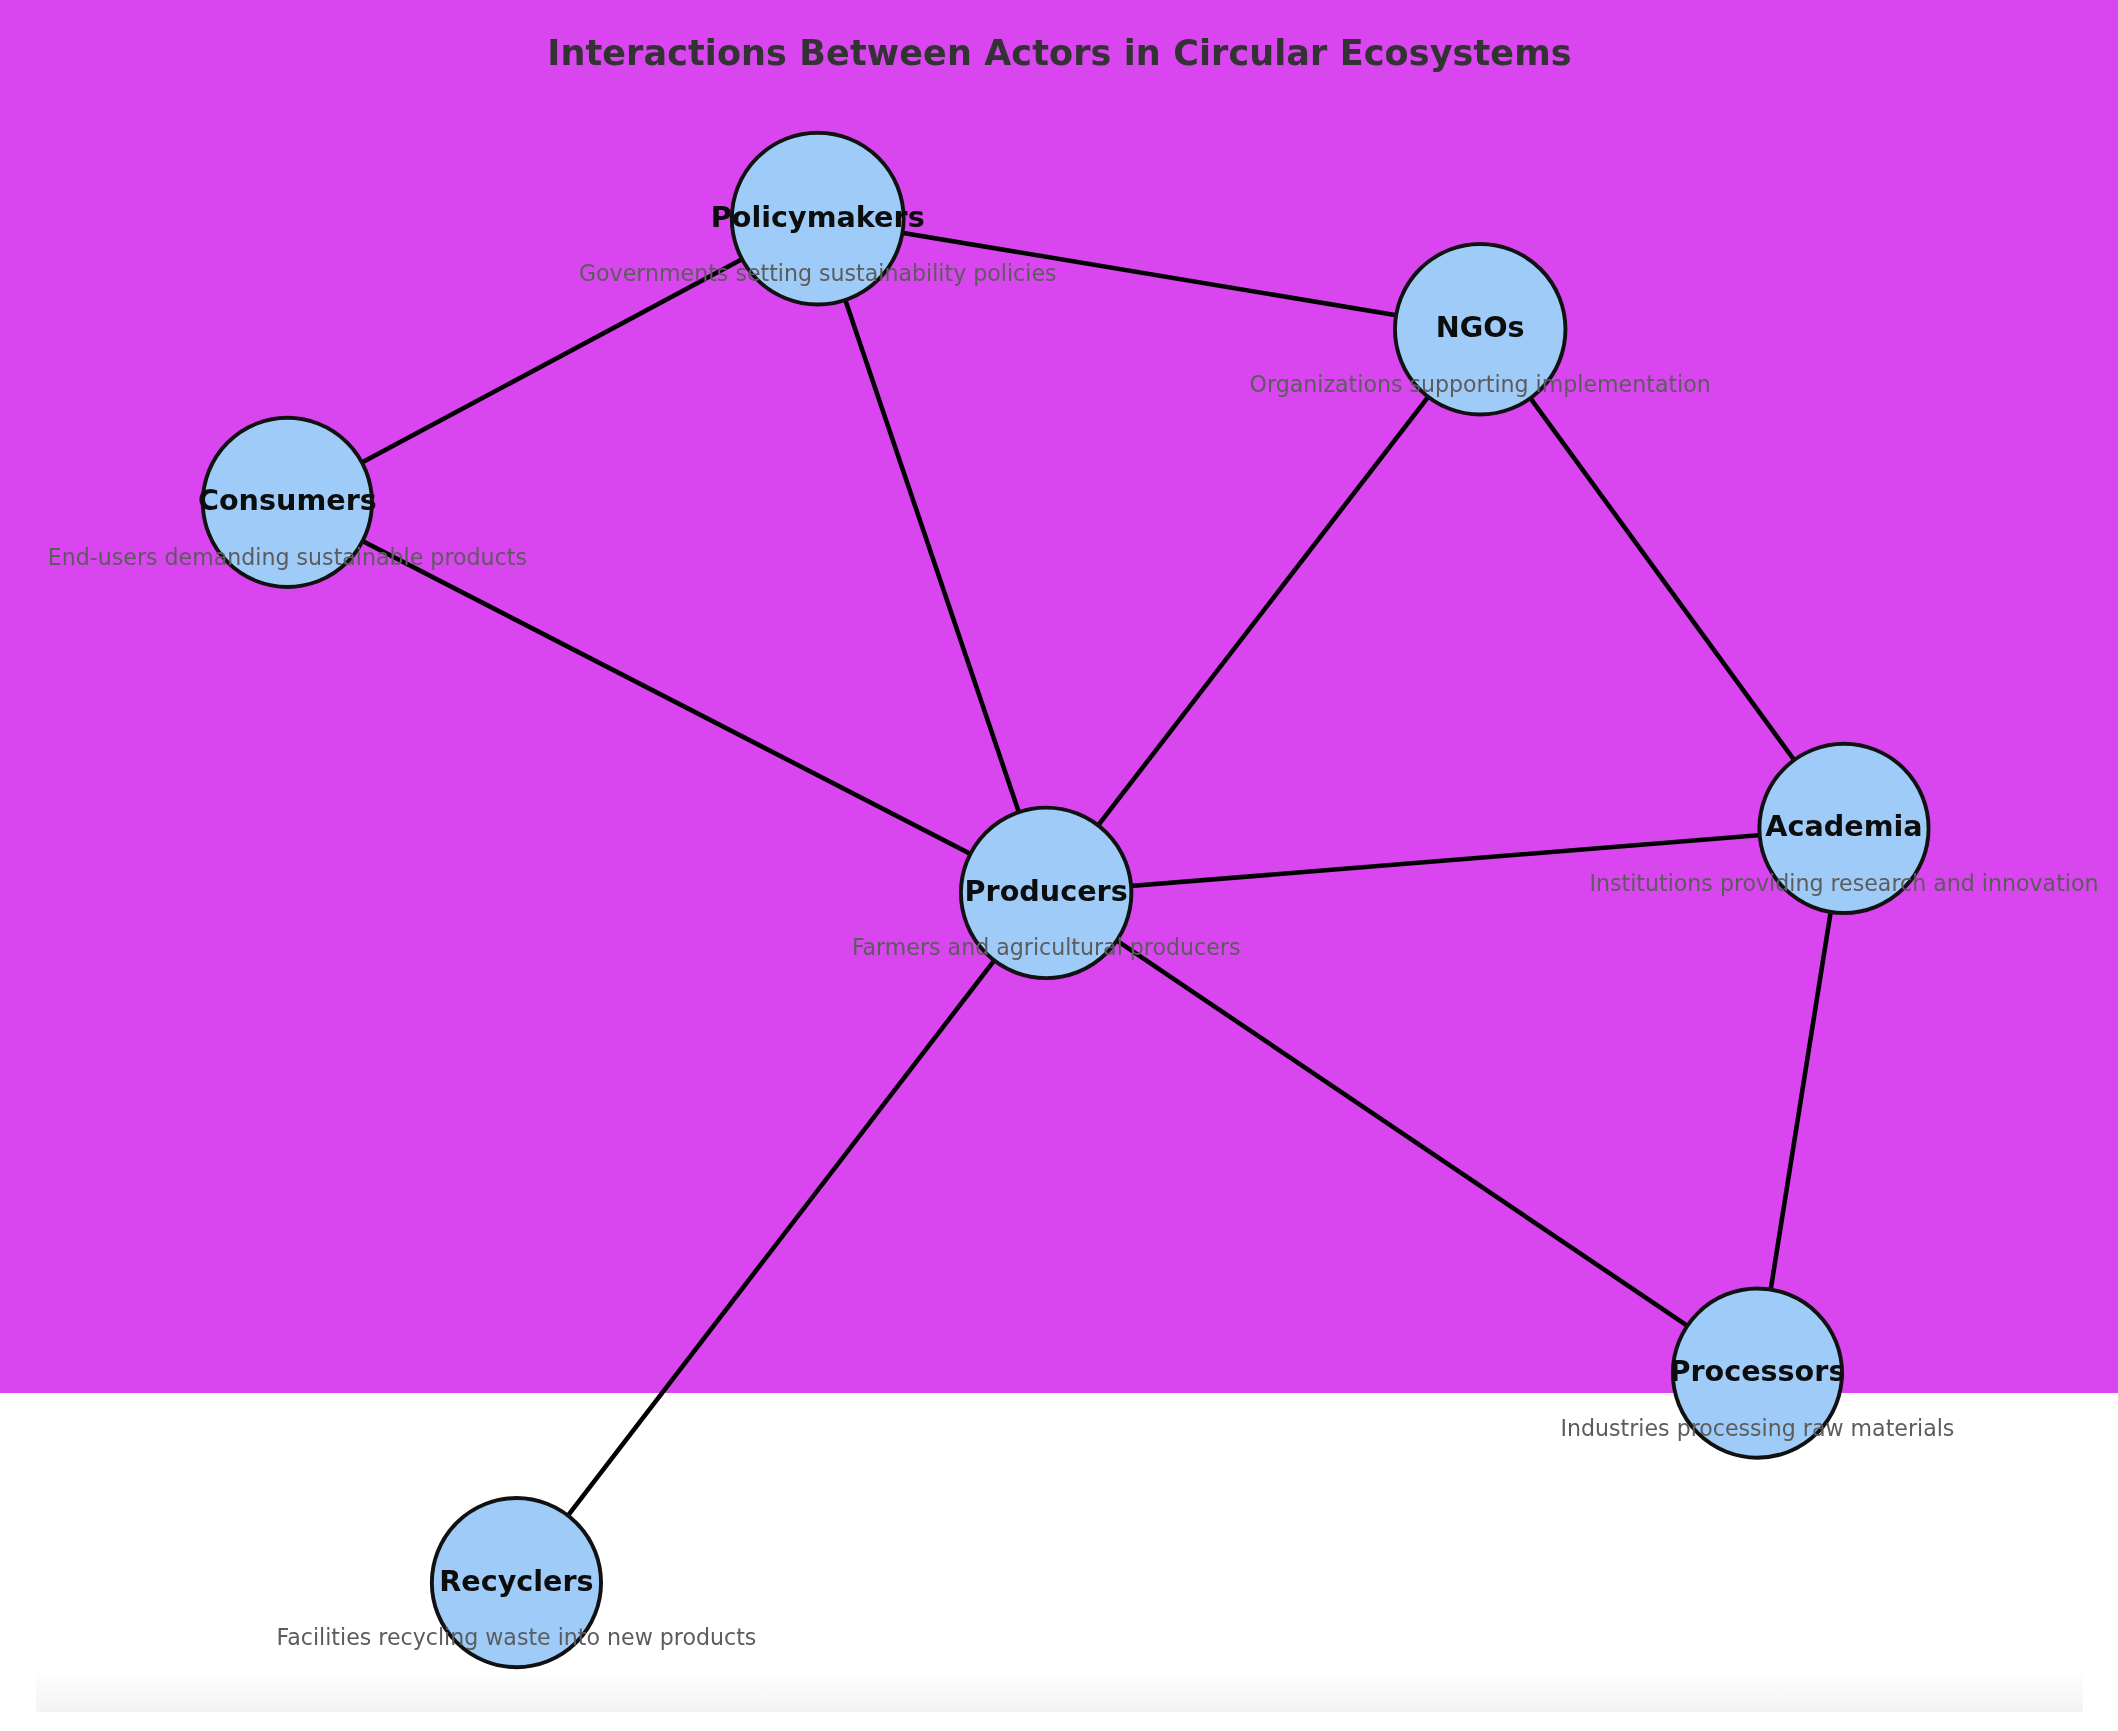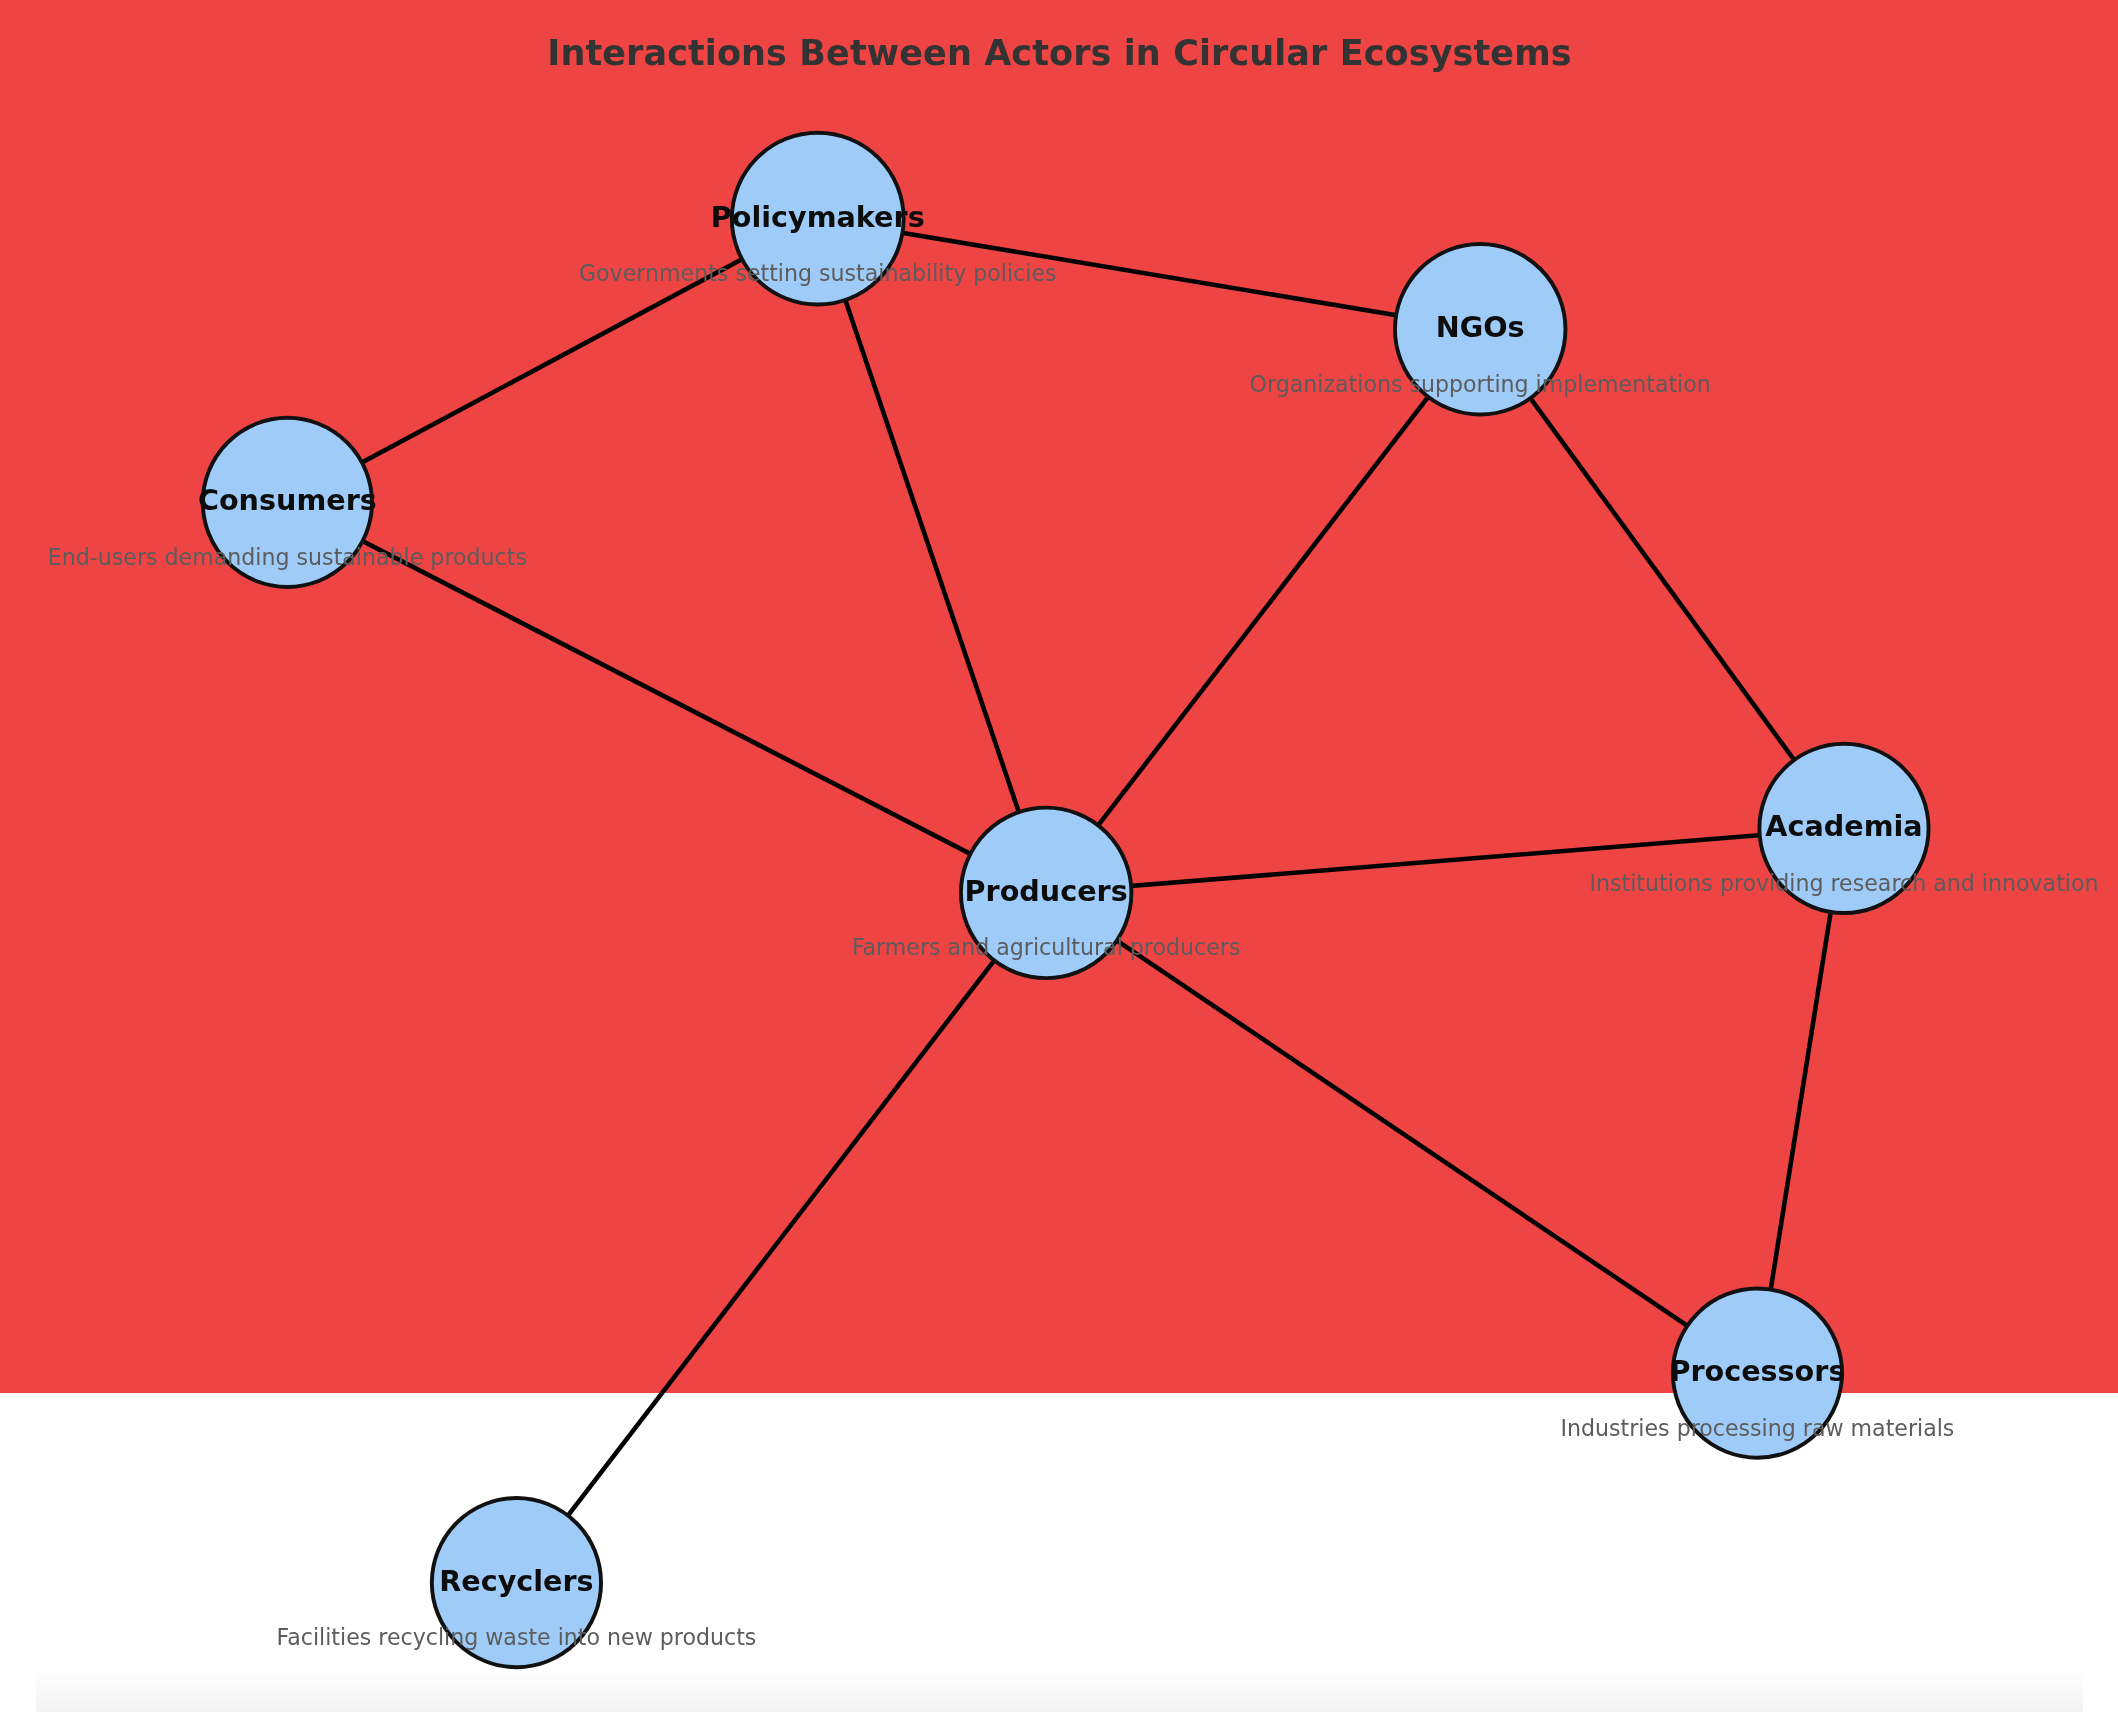--- a/index.html
+++ b/index.html
@@ -13,21 +13,21 @@
     font-family: "DejaVu Sans", "Liberation Sans", sans-serif;
     overflow: hidden;
     position: relative;
   }
   #figure {
     position: absolute;
     left: 0;
     top: 0;
     width: 2119px;
     height: 1393px;
-    background: #ef4444;
+    background: #d946ef;
   }
   
   #canvas-edge {
     position: absolute;
     left: 36px;
     top: 1670px;
     width: 2047px;
     height: 42px;
     background: linear-gradient(to bottom, #ffffff 0%, #fafafa 40%, #f3f3f3 100%);
     pointer-events: none;

